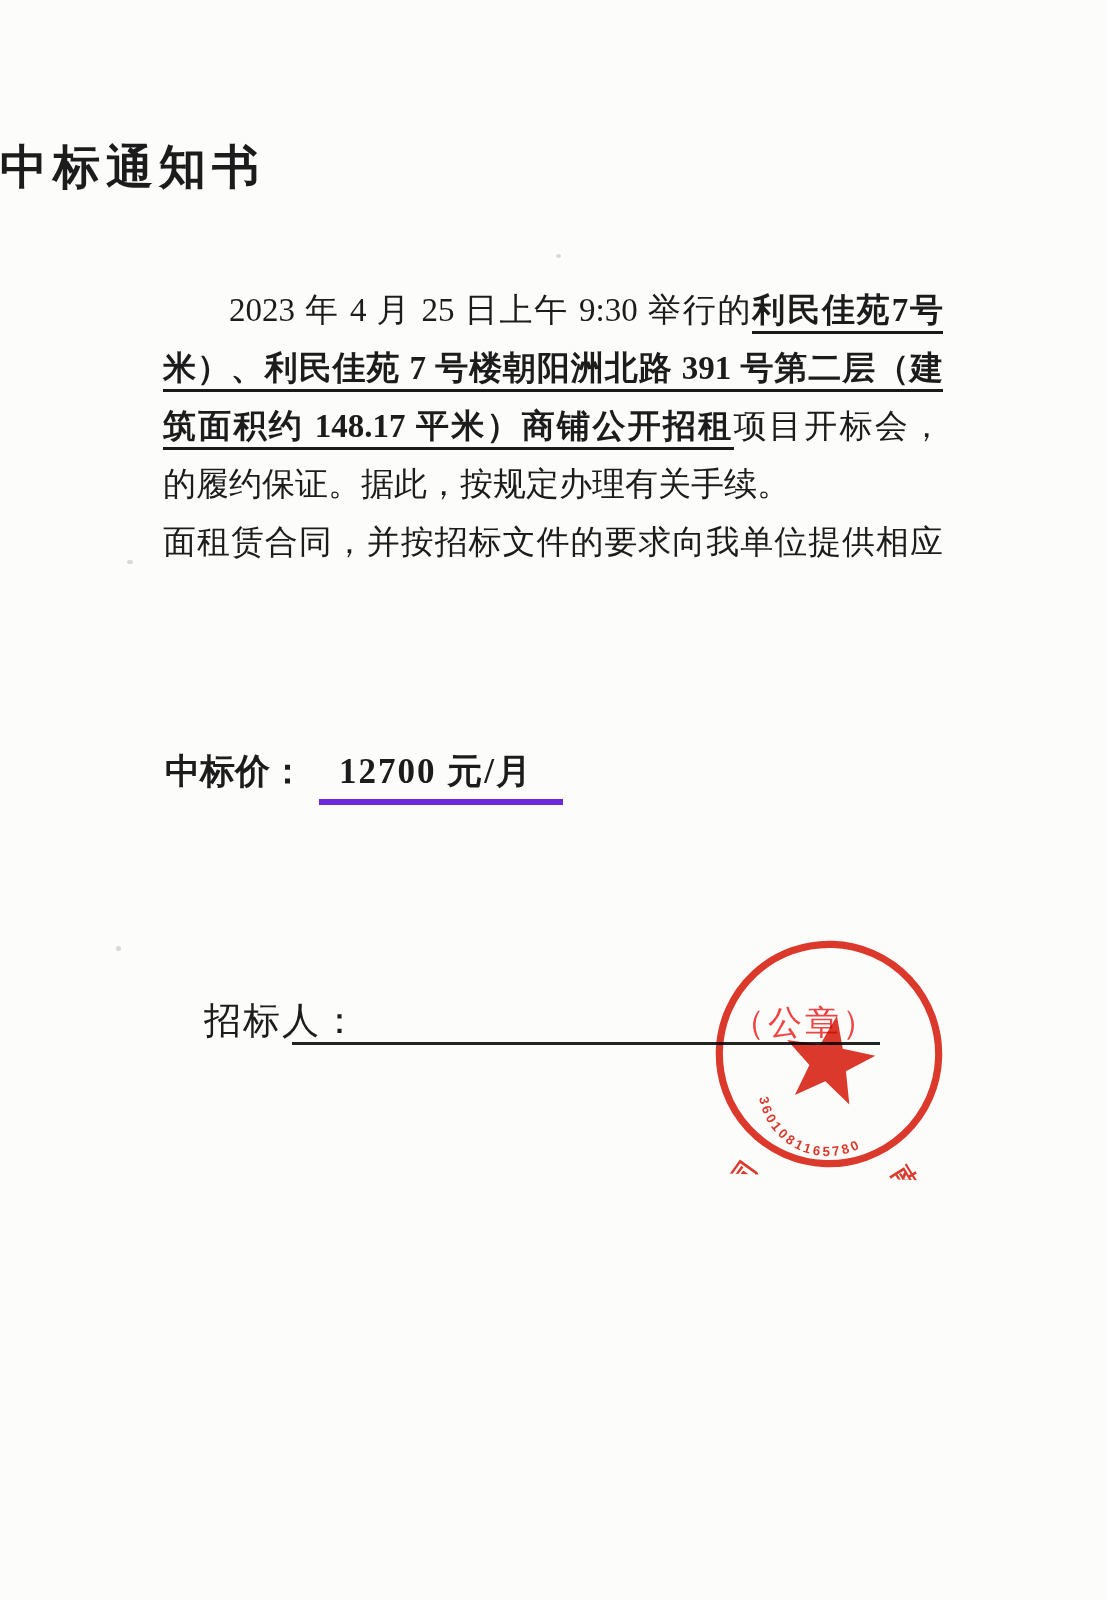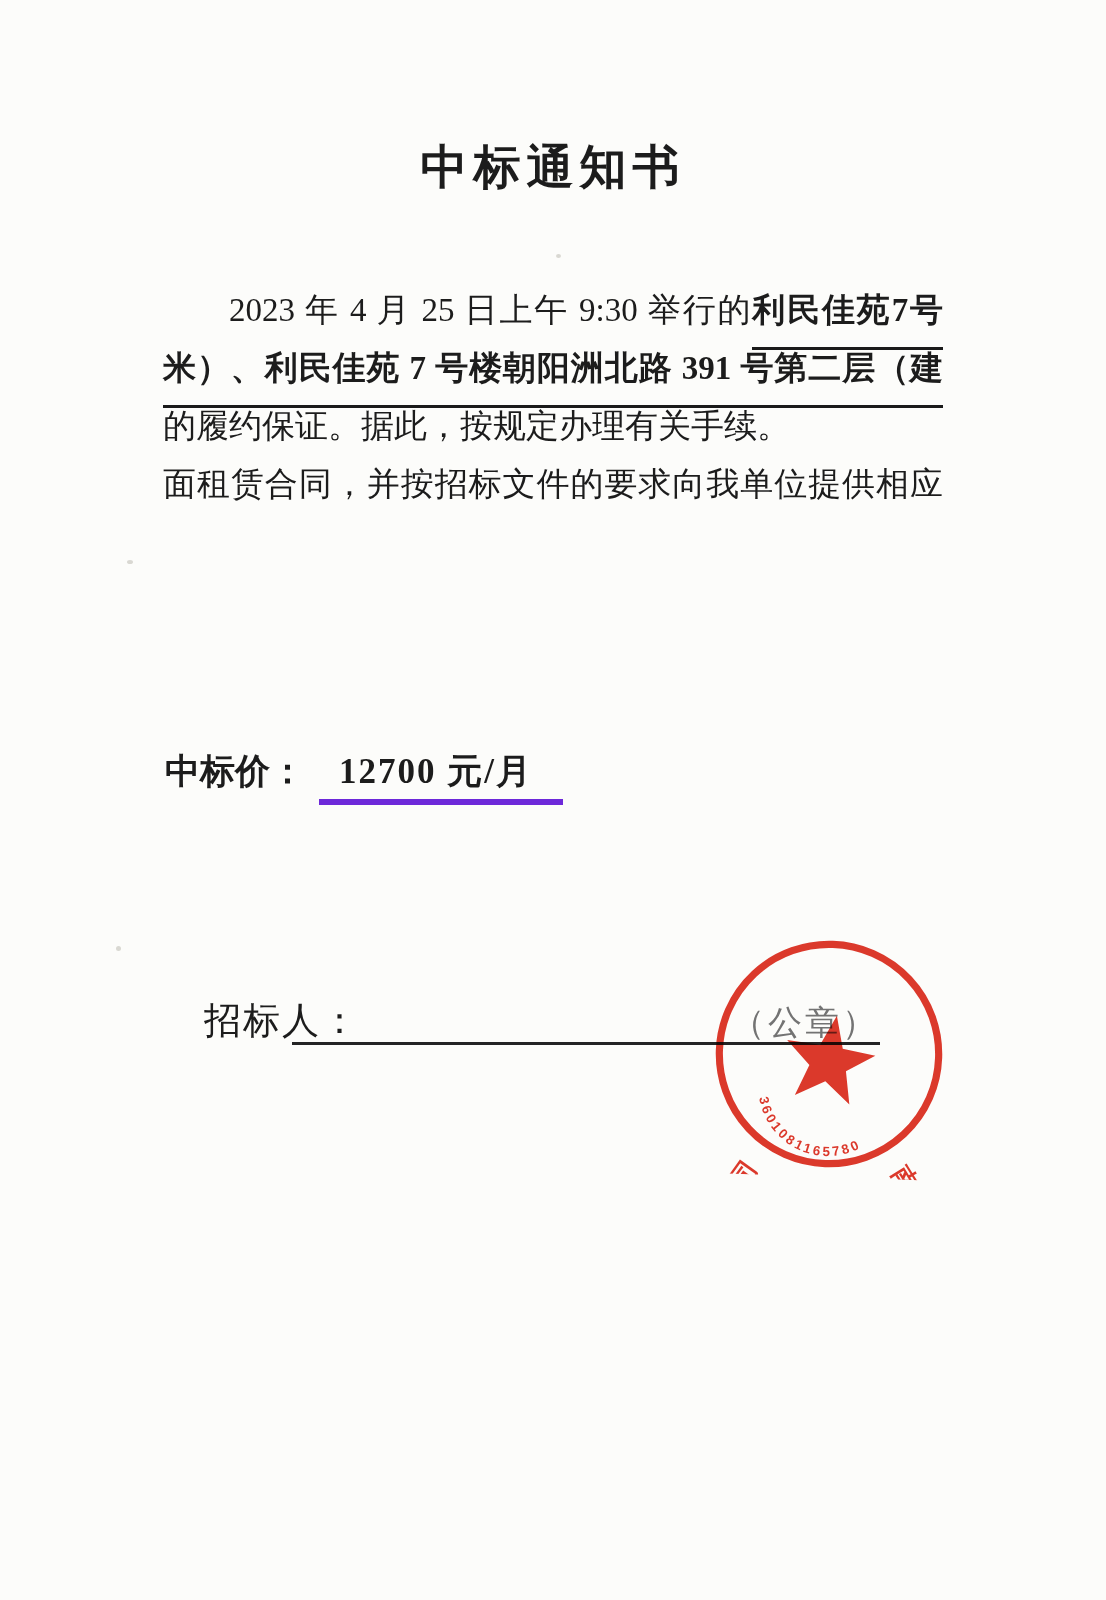--- a/index.html
+++ b/index.html
@@ -3,53 +3,54 @@
 <meta charset="utf-8">
 <style>
   html,body{margin:0;padding:0;background:#e8e8e6;}
   .page{
     position:relative;width:1106px;height:1600px;margin:0 auto;
     background:#fcfcfa;overflow:hidden;
     font-family:"Liberation Serif","DejaVu Serif",serif;color:#1c1c1c;
   }
   .title{
     position:absolute;top:136px;left:0;width:100%;
-    text-align:center;font-size:47px;font-weight:700;letter-spacing:6px;
+    text-align:left;font-size:47px;font-weight:700;letter-spacing:6px;
   }
   .addressee{position:absolute;top:219px;left:166px;font-size:35px;font-weight:600;white-space:nowrap;}
   .addressee .name{display:inline-block;border-bottom:3px solid #1c1c1c;padding:0 16px 3px 8px;}
   .addressee .colon{display:inline-block;margin-left:6px;}
   .bodytext{position:absolute;top:281px;left:163px;width:780px;font-size:33px;}
   .line{height:58px;line-height:58px;text-align:justify;text-align-last:justify;white-space:nowrap;}
   .line.indent{text-indent:66px;}
   .line.no-just{text-align:left;text-align-last:left;}
-  .seg.bu{font-weight:700;border-bottom:3px solid #1a1a1a;padding-bottom:19px;}
+  .seg.bu{font-weight:700;border-bottom:3px solid #1a1a1a;padding-bottom:3px;}
   .bidprice{position:absolute;top:748px;left:165px;font-size:35px;font-weight:700;white-space:nowrap;}
   .bidprice .value{display:inline-block;border-bottom:6px solid #6d28d9;padding:0 30px 4px 20px;margin-left:14px;letter-spacing:2px;}
   .tenderer-label{position:absolute;top:996px;left:168px;font-size:37px;letter-spacing:2px;margin-left:36px;}
   .sign-line{position:absolute;left:292px;top:1042px;width:588px;height:0;border-top:3px solid #242424;}
-  .seal-note{position:absolute;left:731px;top:1000px;font-size:34px;letter-spacing:3px;color:#737373;}
+  .seal-note{position:absolute;left:731px;top:1000px;font-size:34px;letter-spacing:3px;color:#ef4444;}
   .stamp{position:absolute;left:706px;top:931px;width:246px;height:246px;mix-blend-mode:multiply;opacity:.93;transform:rotate(2deg);}
   .sign-date{position:absolute;left:649px;top:1160px;font-size:37px;letter-spacing:2px;word-spacing:8px;white-space:nowrap;}
   .speck{position:absolute;border-radius:50%;background:#d9d8d2;}
   .speck.s1{left:556px;top:254px;width:5px;height:4px;}
   .speck.s2{left:127px;top:560px;width:6px;height:4px;}
   .speck.s3{left:116px;top:946px;width:5px;height:5px;}
 </style>
 </head>
 <body>
 
 <div class="page">
 
   <div class="title">中标通知书</div>
 
 
   <div class="bodytext">
     <div class="line indent"><span class="seg">2023 年 4 月 25 日上午 9:30 举行的</span><span class="seg bu">利民佳苑7号</span></div>
     <div class="line"><span class="seg bu">米）、利民佳苑 7 号楼朝阳洲北路 391 号第二层（建</span></div>
+    <div class="line"><span class="seg bu">筑面积约 148.17 平米）商铺公开招租</span><span class="seg">项目开标会，</span></div>
     <div class="line no-just"><span class="seg">的履约保证。据此，按规定办理有关手续。</span></div>
     <div class="line"><span class="seg">面租赁合同，并按招标文件的要求向我单位提供相应</span></div>
   </div>
 
   <div class="bidprice"><span>中标价：</span><span class="value">12700 元/月</span></div>
 
   <div class="tenderer-label">招标人：</div>
   <div class="sign-line"></div>
   <div class="seal-note">（公章）</div>
 

